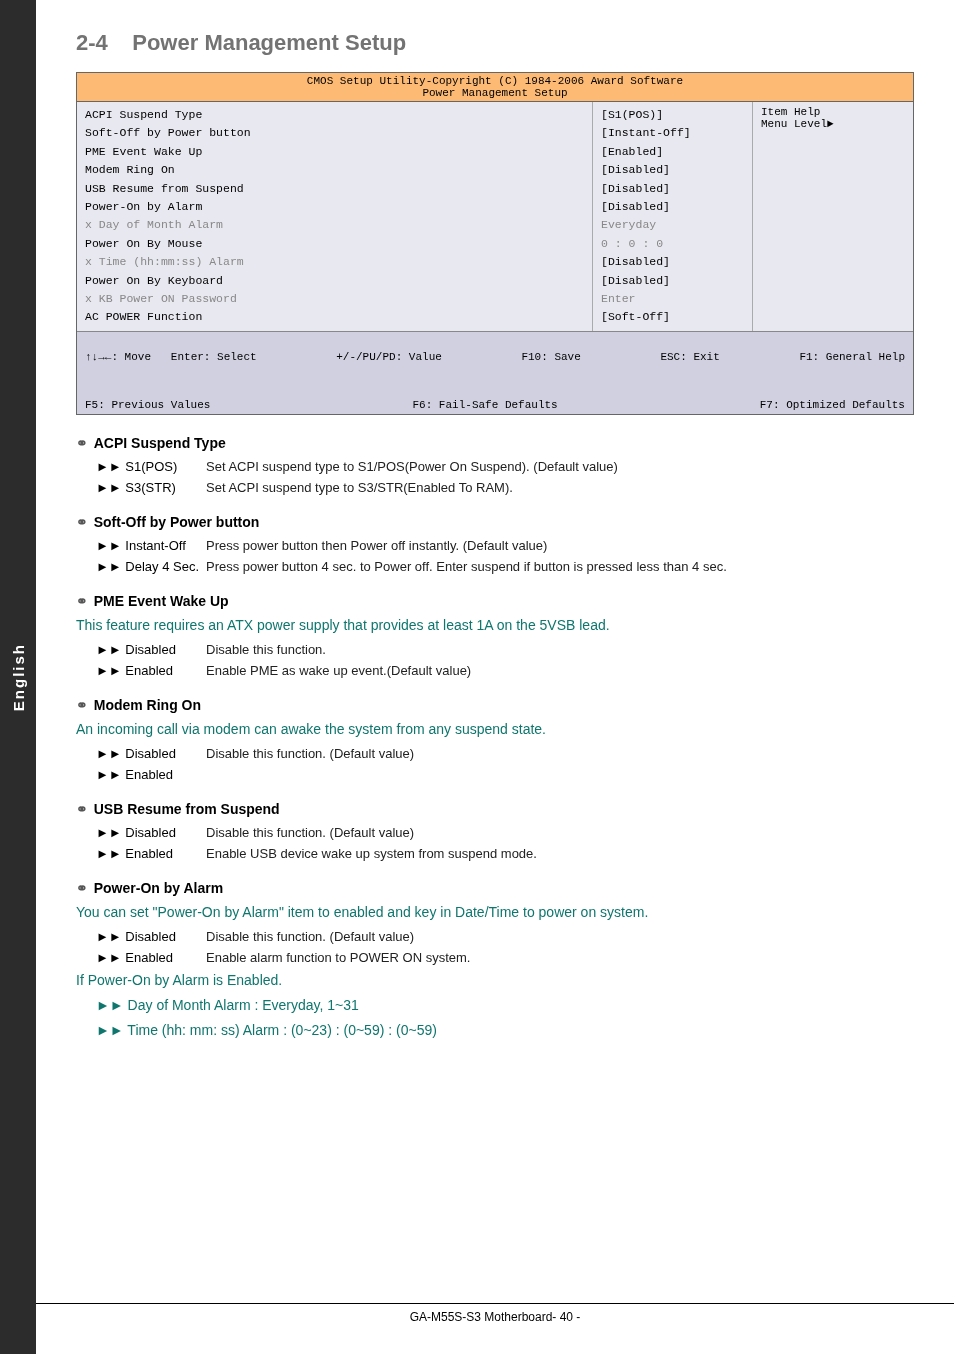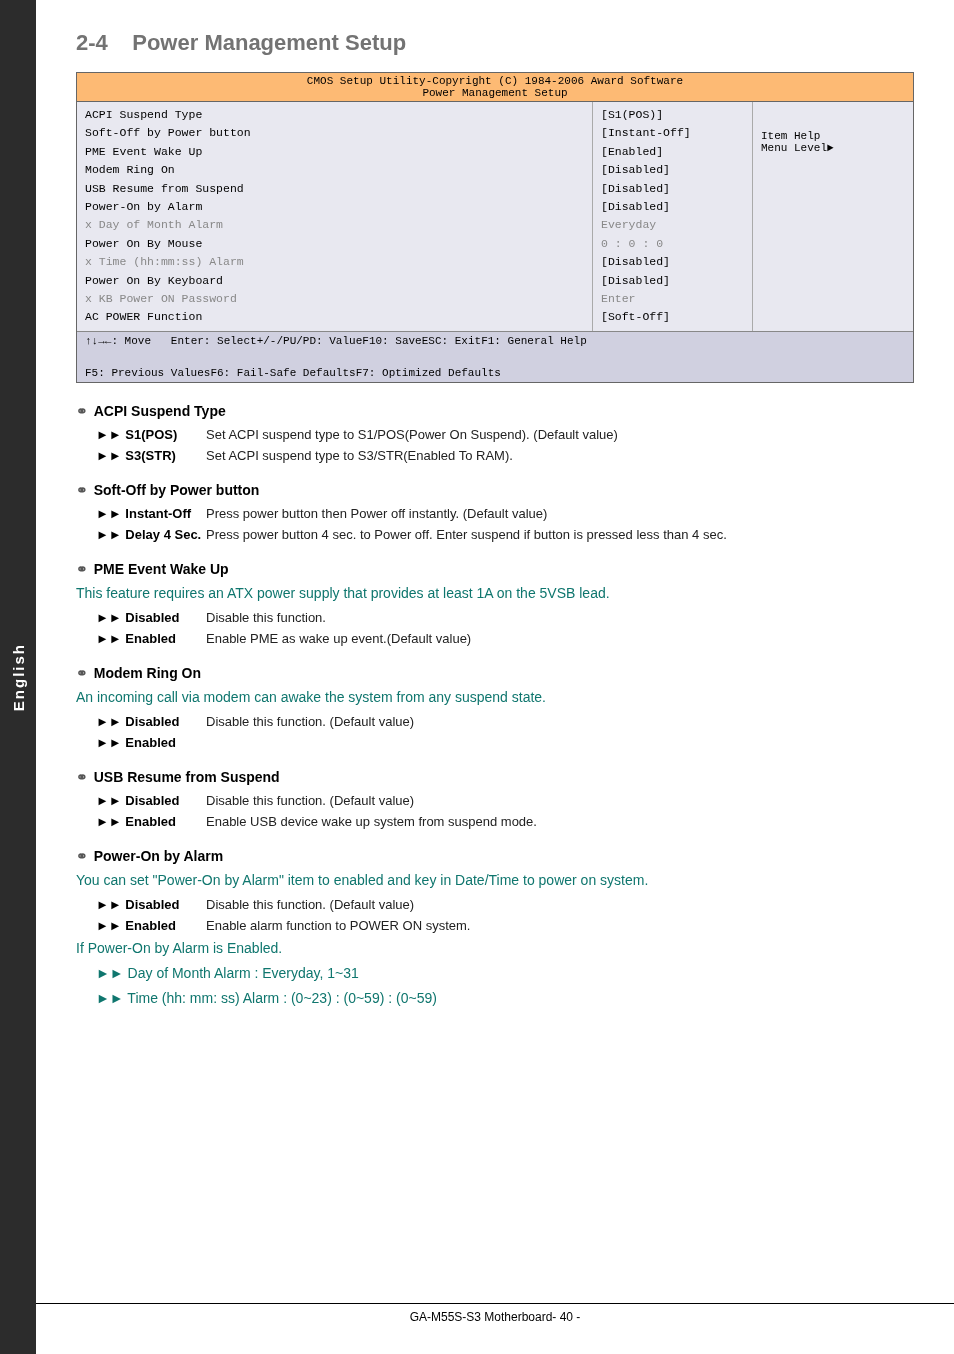--- a/index.html
+++ b/index.html
@@ -80,21 +80,20 @@
     .bios-right {
       width: 160px;
       padding: 4px 8px;
       border-right: 1px solid #aaa;
     }
 
     .bios-help {
       width: 160px;
       padding: 4px 8px;
       font-size: 11px;
-      margin-top: 24px;
     }
 
     .bios-row {
       display: flex;
       line-height: 1.6;
       font-size: 11.5px;
     }
 
     .bios-row.dimmed {
       color: #888;
@@ -106,20 +105,22 @@
       padding: 3px 8px;
       font-size: 11px;
       background: #d0d0e0;
       gap: 20px;
       flex-wrap: wrap;
     }
 
     .bios-footer-row {
       display: flex;
       width: 100%;
+      justify-content: space-between;
+      margin-top: 16px;
     }
 
     
     .section-heading {
       display: flex;
       align-items: center;
       gap: 6px;
       font-size: 14px;
       font-weight: bold;
       margin-top: 16px;
@@ -143,21 +144,21 @@
       display: flex;
       margin-bottom: 2px;
       font-size: 13px;
       line-height: 1.5;
     }
 
     .option-label {
       width: 130px;
       padding-left: 20px;
       color: #000;
-      font-weight: bold;
+      font-weight: normal;
       flex-shrink: 0;
     }
 
     .option-desc {
       flex: 1;
       color: #222;
     }
 
     .footer-line {
       position: absolute;

